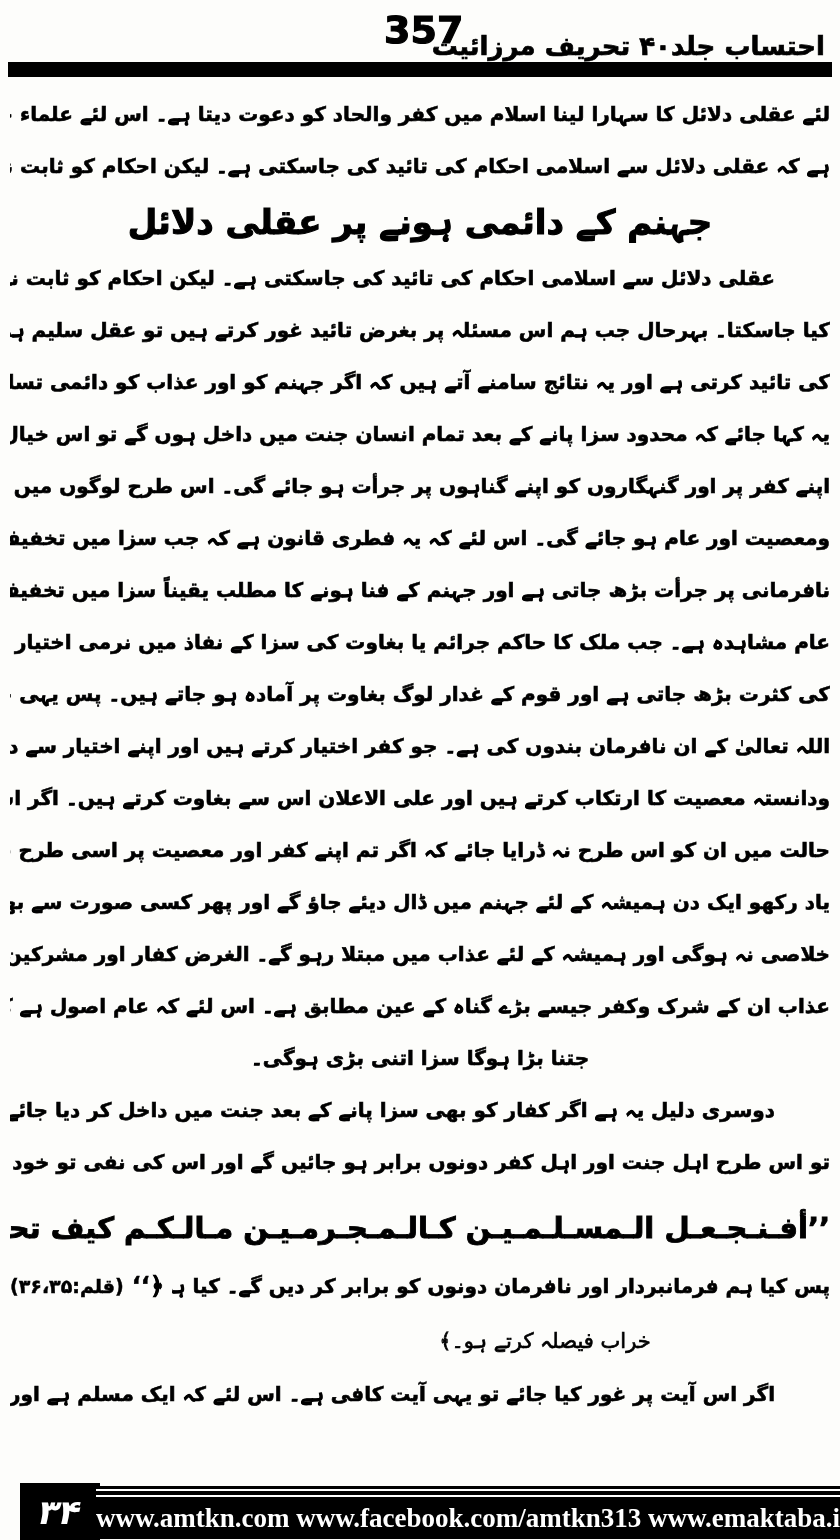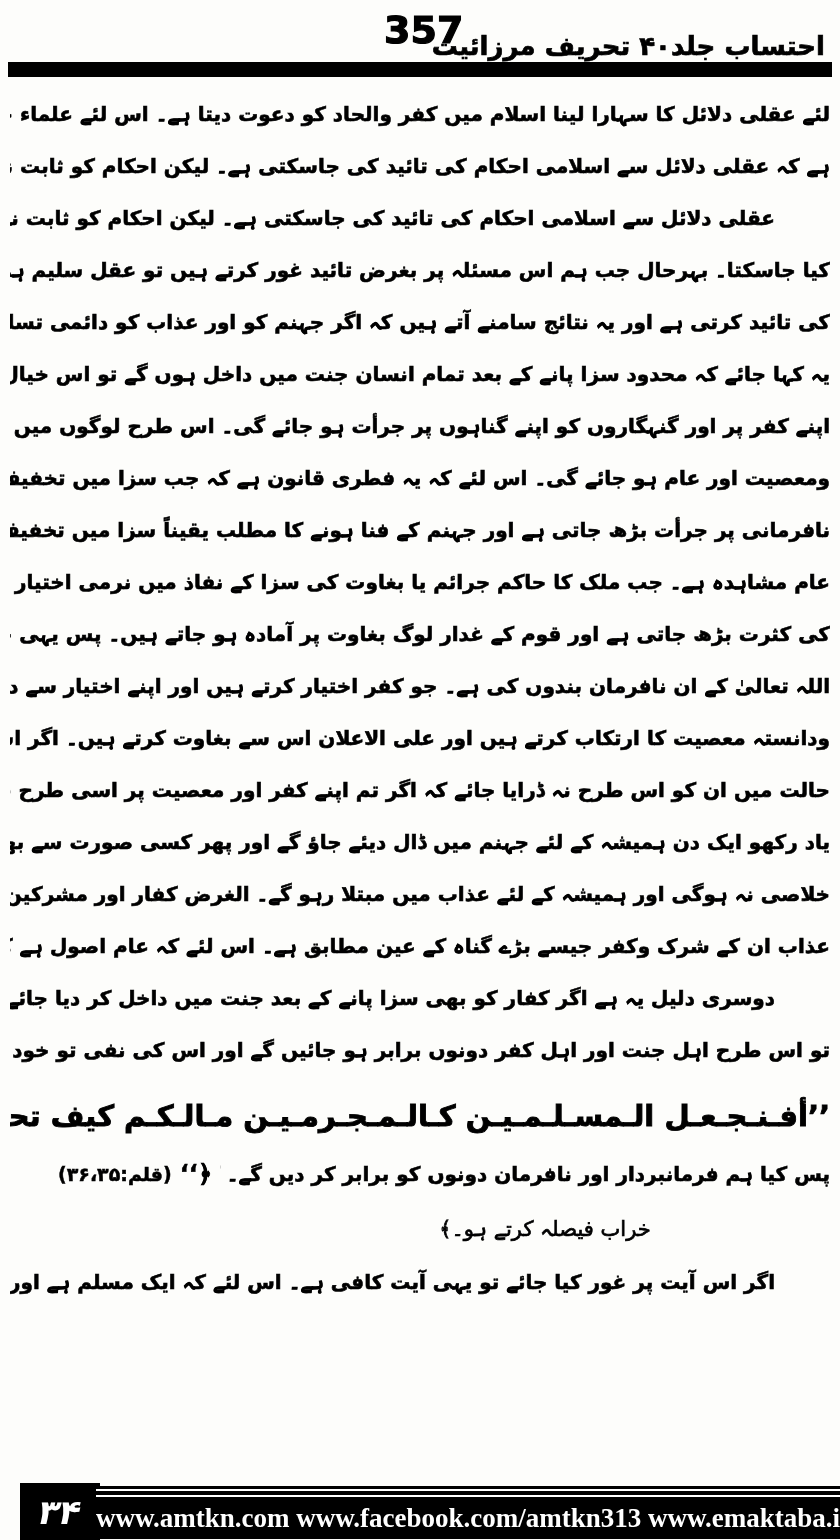--- a/index.html
+++ b/index.html
@@ -22,21 +22,21 @@
         text-align:justify; text-align-last:justify; -webkit-text-stroke:0.6px #000;
         overflow:hidden; white-space:nowrap; }
   .ln.ind { padding-right:55px; }
   .ln.cn { text-align:center; text-align-last:center; }
   .hd { height:60px; line-height:60px; font-size:34px; font-weight:bold;
         text-align:center; text-align-last:center; -webkit-text-stroke:1.1px #000; }
   .ar { height:60px; line-height:60px; margin-top:10px; font-size:29px; font-weight:bold;
         text-align:justify; text-align-last:justify; -webkit-text-stroke:0.9px #000;
         overflow:hidden; white-space:nowrap; }
   .refrow { height:56px; direction:ltr; display:flex; align-items:center; font-weight:bold; }
-  .ref { direction:rtl; font-size:19px; white-space:nowrap;margin-left:48px; -webkit-text-stroke:0.5px #000; }
+  .ref { direction:rtl; font-size:19px; white-space:nowrap; -webkit-text-stroke:0.5px #000; }
   .orn { font-size:24px; margin:0 8px; -webkit-text-stroke:0.5px #000; }
   .reftx { flex:1; direction:rtl; font-size:20px; line-height:56px; overflow:hidden;
            white-space:nowrap; text-align:justify; text-align-last:justify;
            -webkit-text-stroke:0.6px #000; }
   .khrab { height:54px; line-height:54px; font-size:21px; font-weight:normal;
            text-align:left; text-align-last:center; padding-left:250px;
            -webkit-text-stroke:0.7px #000; }
 
   
   .ftr-box { position:absolute; left:20px; top:1483px; width:80px; height:57px; background:#000;
@@ -56,36 +56,38 @@
 <div class="page">
 
   <div class="hdr-num">357</div>
   <div class="hdr-title">احتساب جلد۴۰ تحریف مرزائیت</div>
   <div class="bar"></div>
 
   <div class="bd">
     <div class="ln">لئے عقلی دلائل کا سہارا لینا اسلام میں کفر والحاد کو دعوت دیتا ہے۔ اس لئے علماء حق نے یہ فیصلہ کیا</div>
     <div class="ln">ہے کہ عقلی دلائل سے اسلامی احکام کی تائید کی جاسکتی ہے۔ لیکن احکام کو ثابت نہیں کیا جاسکتا۔</div>
 
+    <div class="hd">جہنم کے دائمی ہونے پر عقلی دلائل</div>
 
     <div class="ln ind">عقلی دلائل سے اسلامی احکام کی تائید کی جاسکتی ہے۔ لیکن احکام کو ثابت نہیں</div>
     <div class="ln">کیا جاسکتا۔ بہرحال جب ہم اس مسئلہ پر بغرض تائید غور کرتے ہیں تو عقل سلیم ہمارے مؤقف</div>
     <div class="ln">کی تائید کرتی ہے اور یہ نتائج سامنے آتے ہیں کہ اگر جہنم کو اور عذاب کو دائمی تسلیم نہ کیا جائے اور</div>
     <div class="ln">یہ کہا جائے کہ محدود سزا پانے کے بعد تمام انسان جنت میں داخل ہوں گے تو اس خیال سے کفار کو</div>
     <div class="ln">اپنے کفر پر اور گنہگاروں کو اپنے گناہوں پر جرأت ہو جائے گی۔ اس طرح لوگوں میں کفر</div>
     <div class="ln">ومعصیت اور عام ہو جائے گی۔ اس لئے کہ یہ فطری قانون ہے کہ جب سزا میں تخفیف ہوتی ہے تو</div>
     <div class="ln">نافرمانی پر جرأت بڑھ جاتی ہے اور جہنم کے فنا ہونے کا مطلب یقیناً سزا میں تخفیف ہے۔ اس کا</div>
     <div class="ln">عام مشاہدہ ہے۔ جب ملک کا حاکم جرائم یا بغاوت کی سزا کے نفاذ میں نرمی اختیار کرتا ہے تو جرائم</div>
     <div class="ln">کی کثرت بڑھ جاتی ہے اور قوم کے غدار لوگ بغاوت پر آمادہ ہو جاتے ہیں۔ پس یہی حالت</div>
     <div class="ln">اللہ تعالیٰ کے ان نافرمان بندوں کی ہے۔ جو کفر اختیار کرتے ہیں اور اپنے اختیار سے دیدہ</div>
     <div class="ln">ودانستہ معصیت کا ارتکاب کرتے ہیں اور علی الاعلان اس سے بغاوت کرتے ہیں۔ اگر اس</div>
     <div class="ln">حالت میں ان کو اس طرح نہ ڈرایا جائے کہ اگر تم اپنے کفر اور معصیت پر اسی طرح قائم رہے تو</div>
     <div class="ln">یاد رکھو ایک دن ہمیشہ کے لئے جہنم میں ڈال دیئے جاؤ گے اور پھر کسی صورت سے بھی جہنم سے</div>
     <div class="ln">خلاصی نہ ہوگی اور ہمیشہ کے لئے عذاب میں مبتلا رہو گے۔ الغرض کفار اور مشرکین کے لئے دائمی</div>
     <div class="ln">عذاب ان کے شرک وکفر جیسے بڑے گناہ کے عین مطابق ہے۔ اس لئے کہ عام اصول ہے کہ جرم</div>
+    <div class="ln cn">جتنا بڑا ہوگا سزا اتنی بڑی ہوگی۔</div>
 
     <div class="ln ind">دوسری دلیل یہ ہے اگر کفار کو بھی سزا پانے کے بعد جنت میں داخل کر دیا جائے گا</div>
     <div class="ln">تو اس طرح اہل جنت اور اہل کفر دونوں برابر ہو جائیں گے اور اس کی نفی تو خود اللہ تعالیٰ نے</div>
 
     <div class="ar">’’أفـنـجـعـل الـمسـلـمـيـن كـالـمـجـرمـيـن مـالـكـم كيف تحكمون</div>
 
     <div class="refrow">
       <span class="ref">(قلم:۳۶،۳۵)</span>
       <span class="orn">‘‘﴿</span>
       <div class="reftx">پس کیا ہم فرمانبردار اور نافرمان دونوں کو برابر کر دیں گے۔ کیا ہوا تمہیں تم کیا</div>

